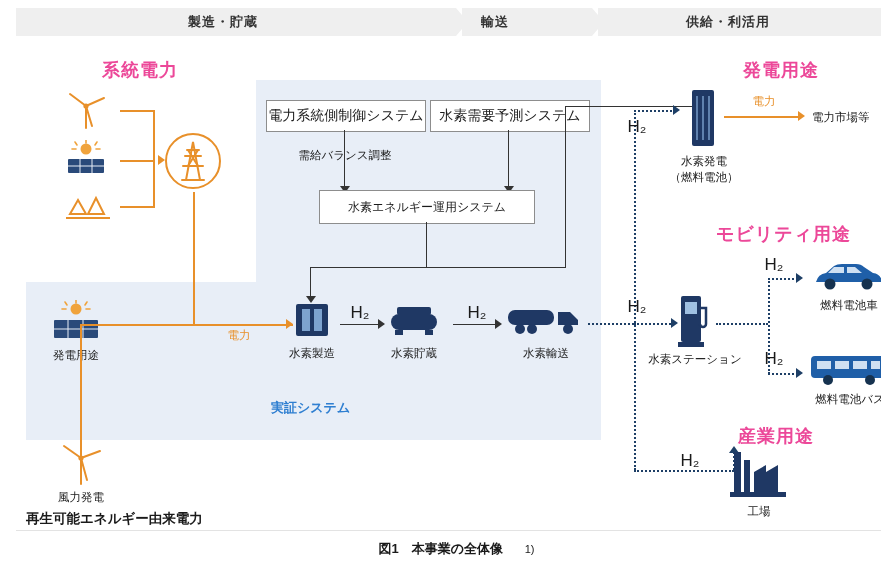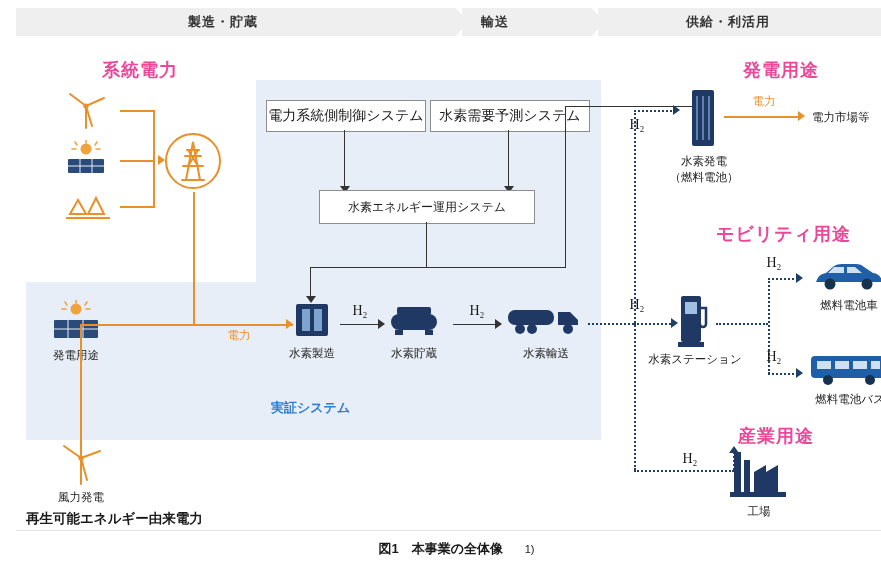--- a/index.html
+++ b/index.html
@@ -37,21 +37,21 @@
 
   
   .wbox{position:absolute;background:#ffffff;border:1px solid #8d8d8d;
         font-size:14px;color:#1a1a1a;display:flex;align-items:center;justify-content:center;
         text-align:center;line-height:1.25;}
 
   
   .lbl{position:absolute;font-size:11.5px;color:#1a1a1a;text-align:center;line-height:1.3;}
   .lbl-orange{color:#e8902a;}
   .lbl-blue{color:#2f7fd1;font-size:13px;font-weight:bold;}
-  .lbl-h2{font-size:14px;color:#1a1a1a;font-family:Liberation Serif, serif;}
+  .lbl-h2{font-size:17px;color:#1a1a1a;}
   .lbl-bold{font-weight:bold;font-size:13.5px;}
 
   
   .ln{position:absolute;background:#333;}
   .ln-o{position:absolute;background:#e8902a;}
   .tri{position:absolute;width:0;height:0;}
   .tri-down{border-left:5px solid transparent;border-right:5px solid transparent;border-top:7px solid #333;}
   .tri-right{border-top:5px solid transparent;border-bottom:5px solid transparent;border-left:7px solid #333;}
   .tri-right-o{border-top:5px solid transparent;border-bottom:5px solid transparent;border-left:7px solid #e8902a;}
   .dot-h{position:absolute;height:0;border-top:2px dotted #1e3f66;}
@@ -182,20 +182,21 @@
   <div class="ln-o" style="left:64px;top:462px;width:1px;height:1px;"></div>
   <div class="tri" style="left:270px;top:319px;border-top:5px solid transparent;border-bottom:5px solid transparent;border-left:7px solid #e8902a;"></div>
   <div class="lbl lbl-orange" style="left:198px;top:328px;width:50px;">電力</div>
   <div class="lbl lbl-bold" style="left:10px;top:510px;width:260px;text-align:left;">再生可能エネルギー由来電力</div>
 
   <div class="wbox" style="left:250px;top:100px;width:158px;height:30px;">電力系統側制御システム</div>
   <div class="wbox" style="left:414px;top:100px;width:158px;height:30px;">水素需要予測システム</div>
 
   <div class="ln" style="left:328px;top:130px;width:1.3px;height:58px;"></div>
   <div class="tri tri-down" style="left:324px;top:186px;"></div>
+  <div class="lbl" style="left:258px;top:148px;width:142px;">需給バランス調整</div>
 
   <div class="ln" style="left:492px;top:130px;width:1.3px;height:58px;"></div>
   <div class="tri tri-down" style="left:488px;top:186px;"></div>
 
   <div class="wbox" style="left:303px;top:190px;width:214px;height:32px;font-size:12px;">水素エネルギー運用システム</div>
 
   <div class="ln" style="left:410px;top:222px;width:1.3px;height:46px;"></div>
   <div class="ln" style="left:294px;top:267px;width:256px;height:1.3px;"></div>
   <div class="ln" style="left:294px;top:267px;width:1.3px;height:32px;"></div>
   <div class="tri tri-down" style="left:290px;top:296px;"></div>

